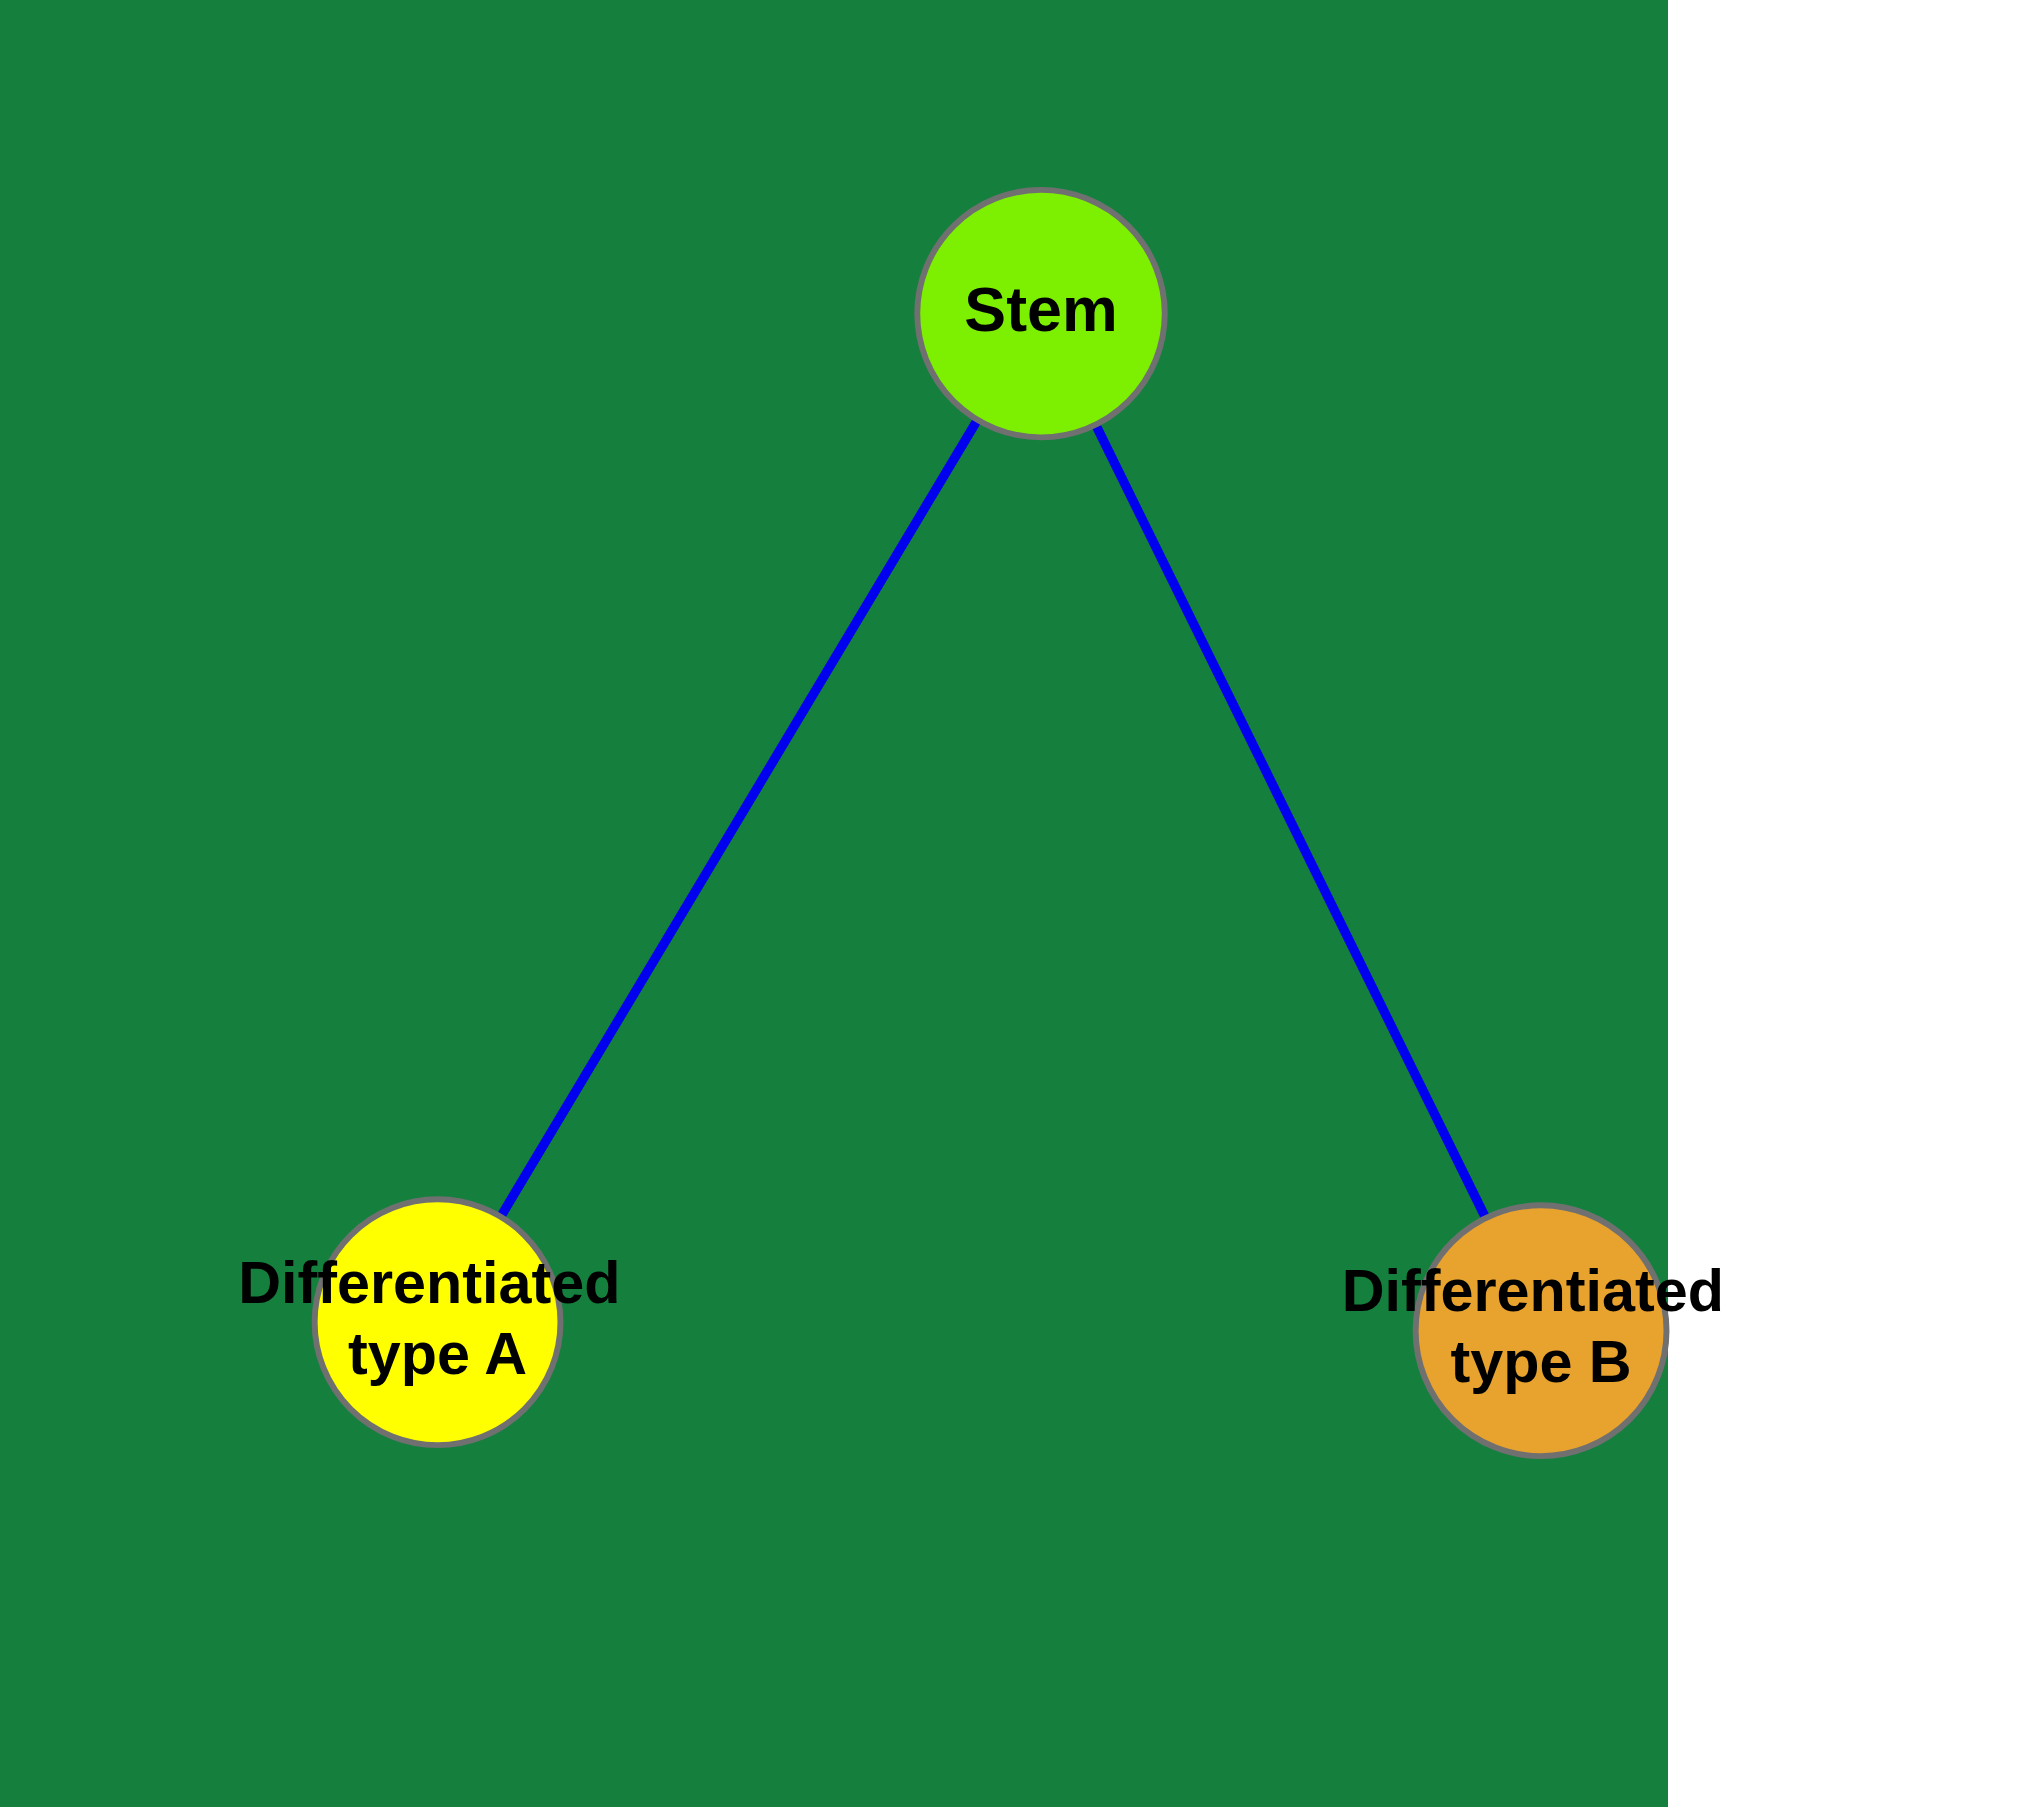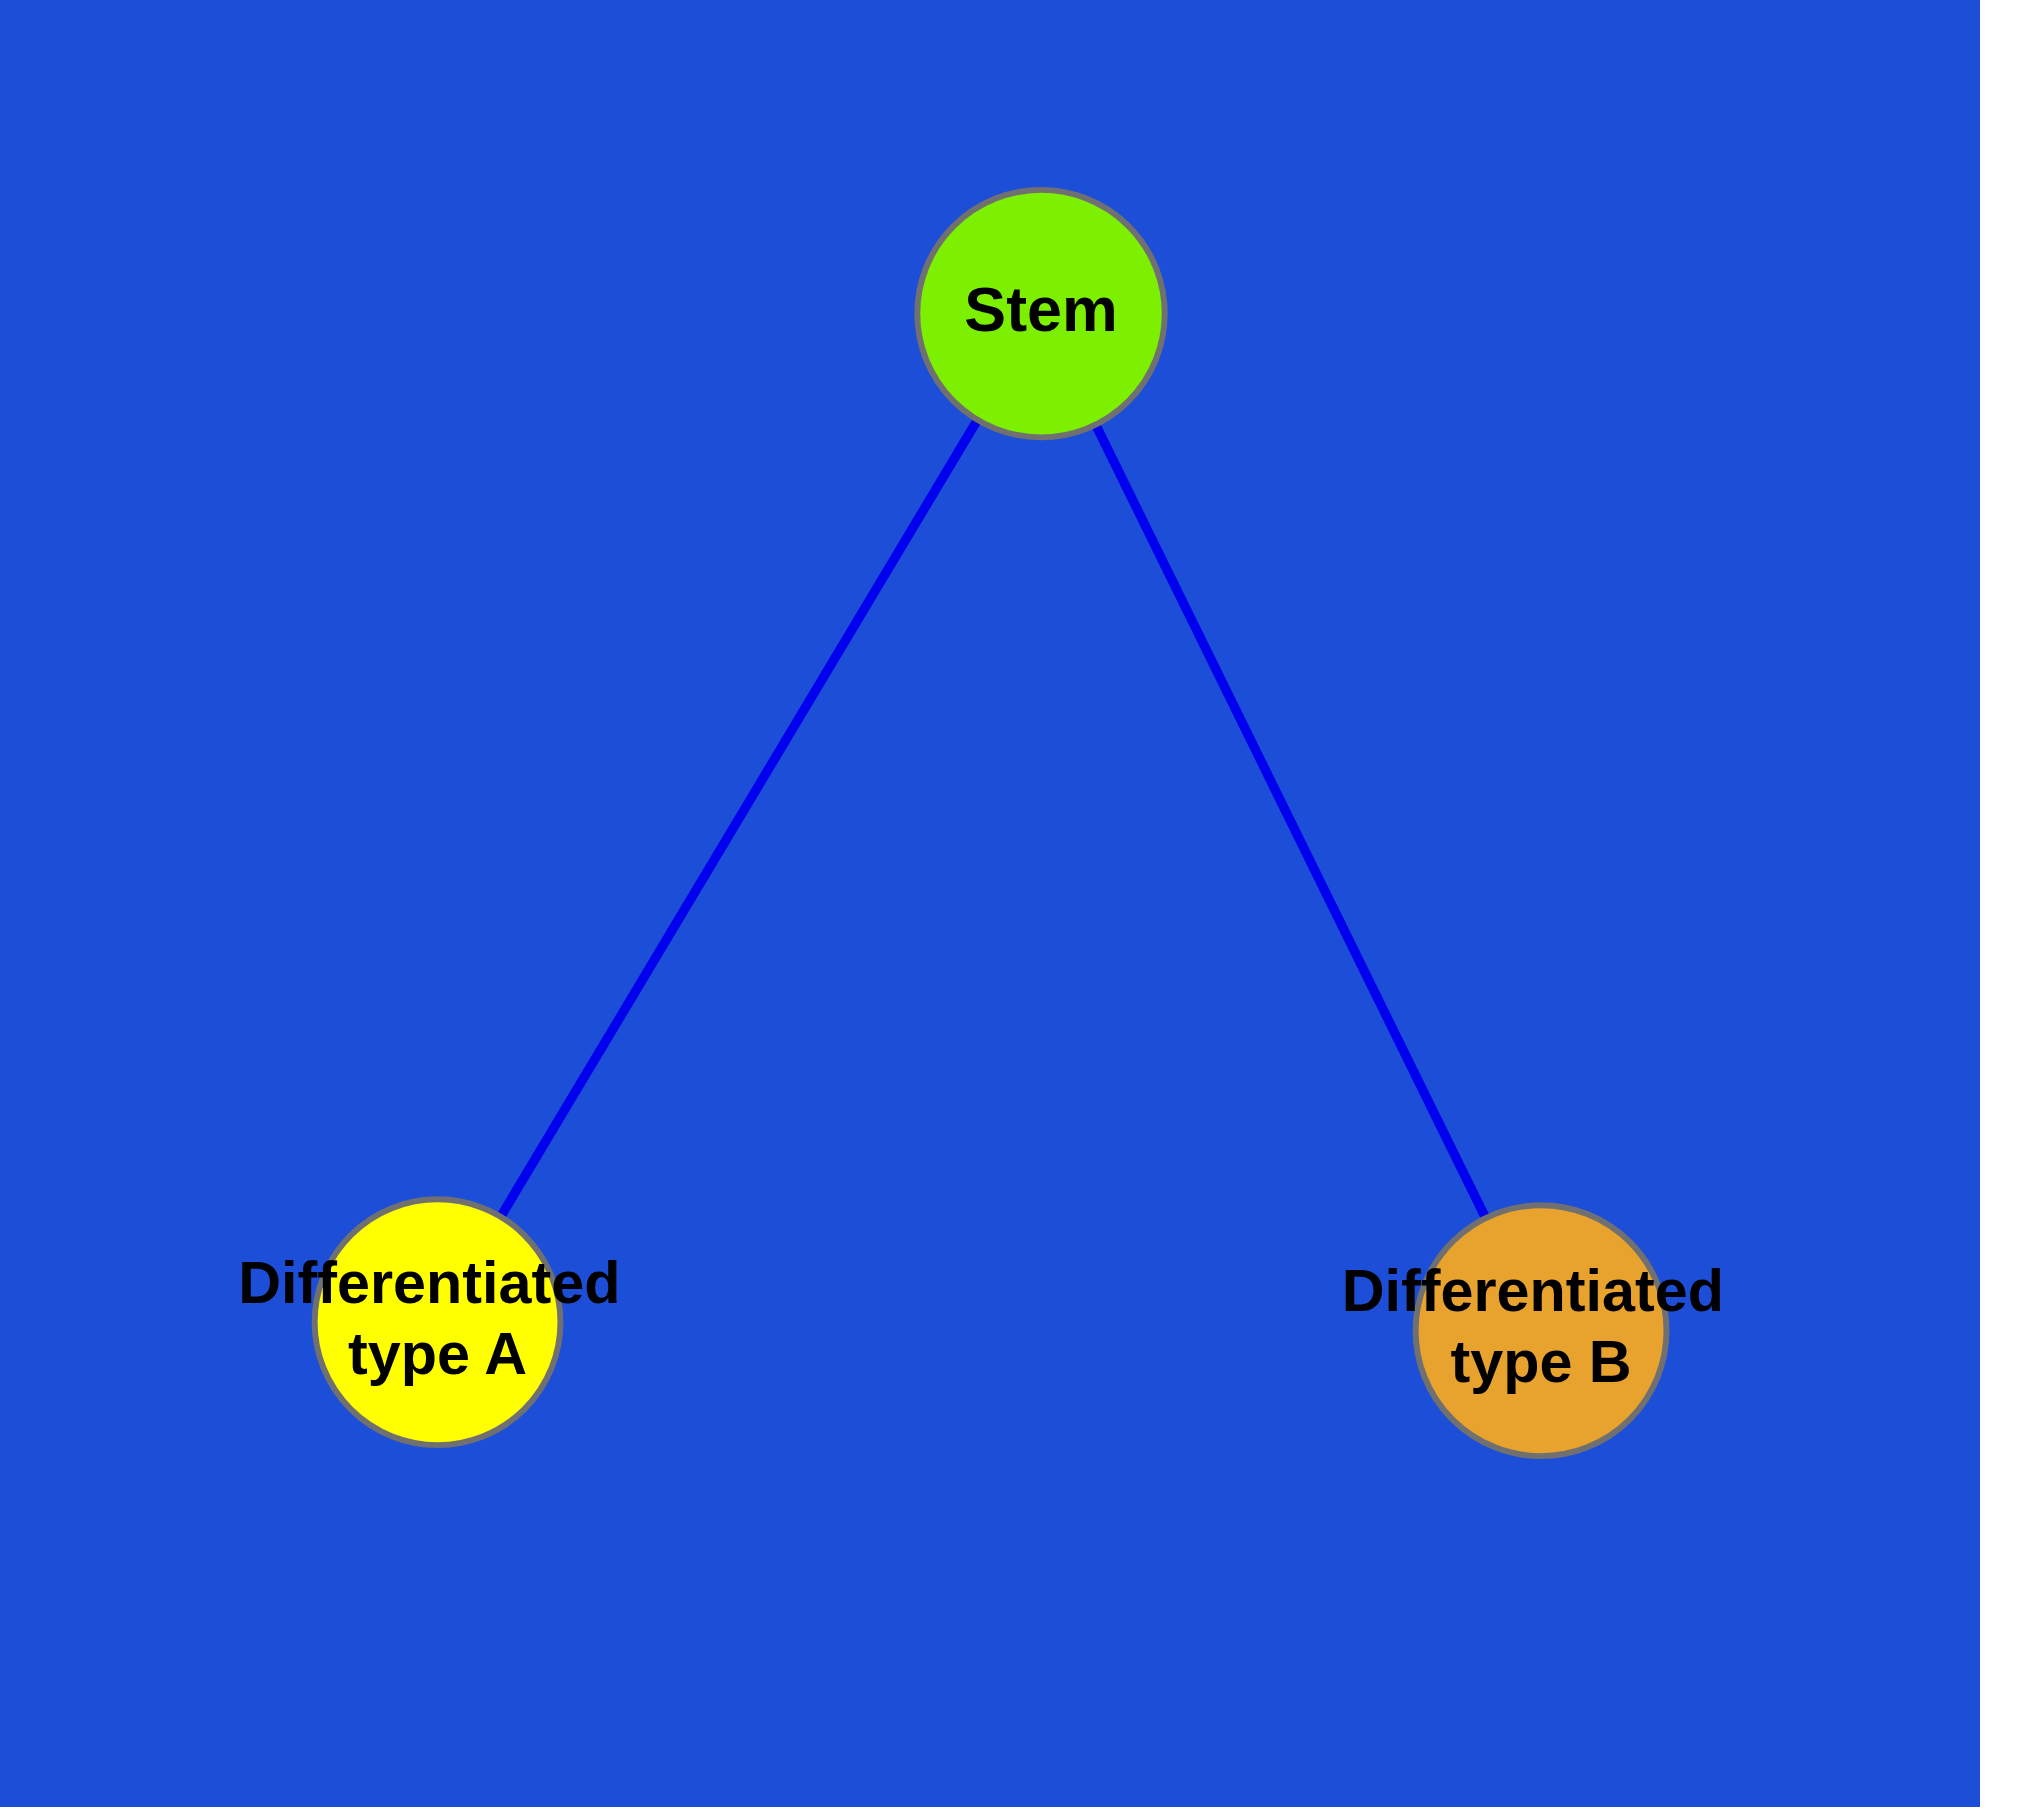--- a/index.html
+++ b/index.html
@@ -7,23 +7,23 @@
     padding: 0;
     background: #ffffff;
   }
   body {
     width: 2021px;
     height: 1812px;
     overflow: hidden;
   }
   #graph-canvas {
     position: relative;
-    width: 1980px;
+    width: 1668px;
     height: 1807px;
-    background: #1d4ed8;
+    background: #15803d;
   }
   #graph-svg {
     position: absolute;
     left: 0;
     top: 0;
     width: 2021px;
     height: 1807px;
     display: block;
   }
   .node-circle {

